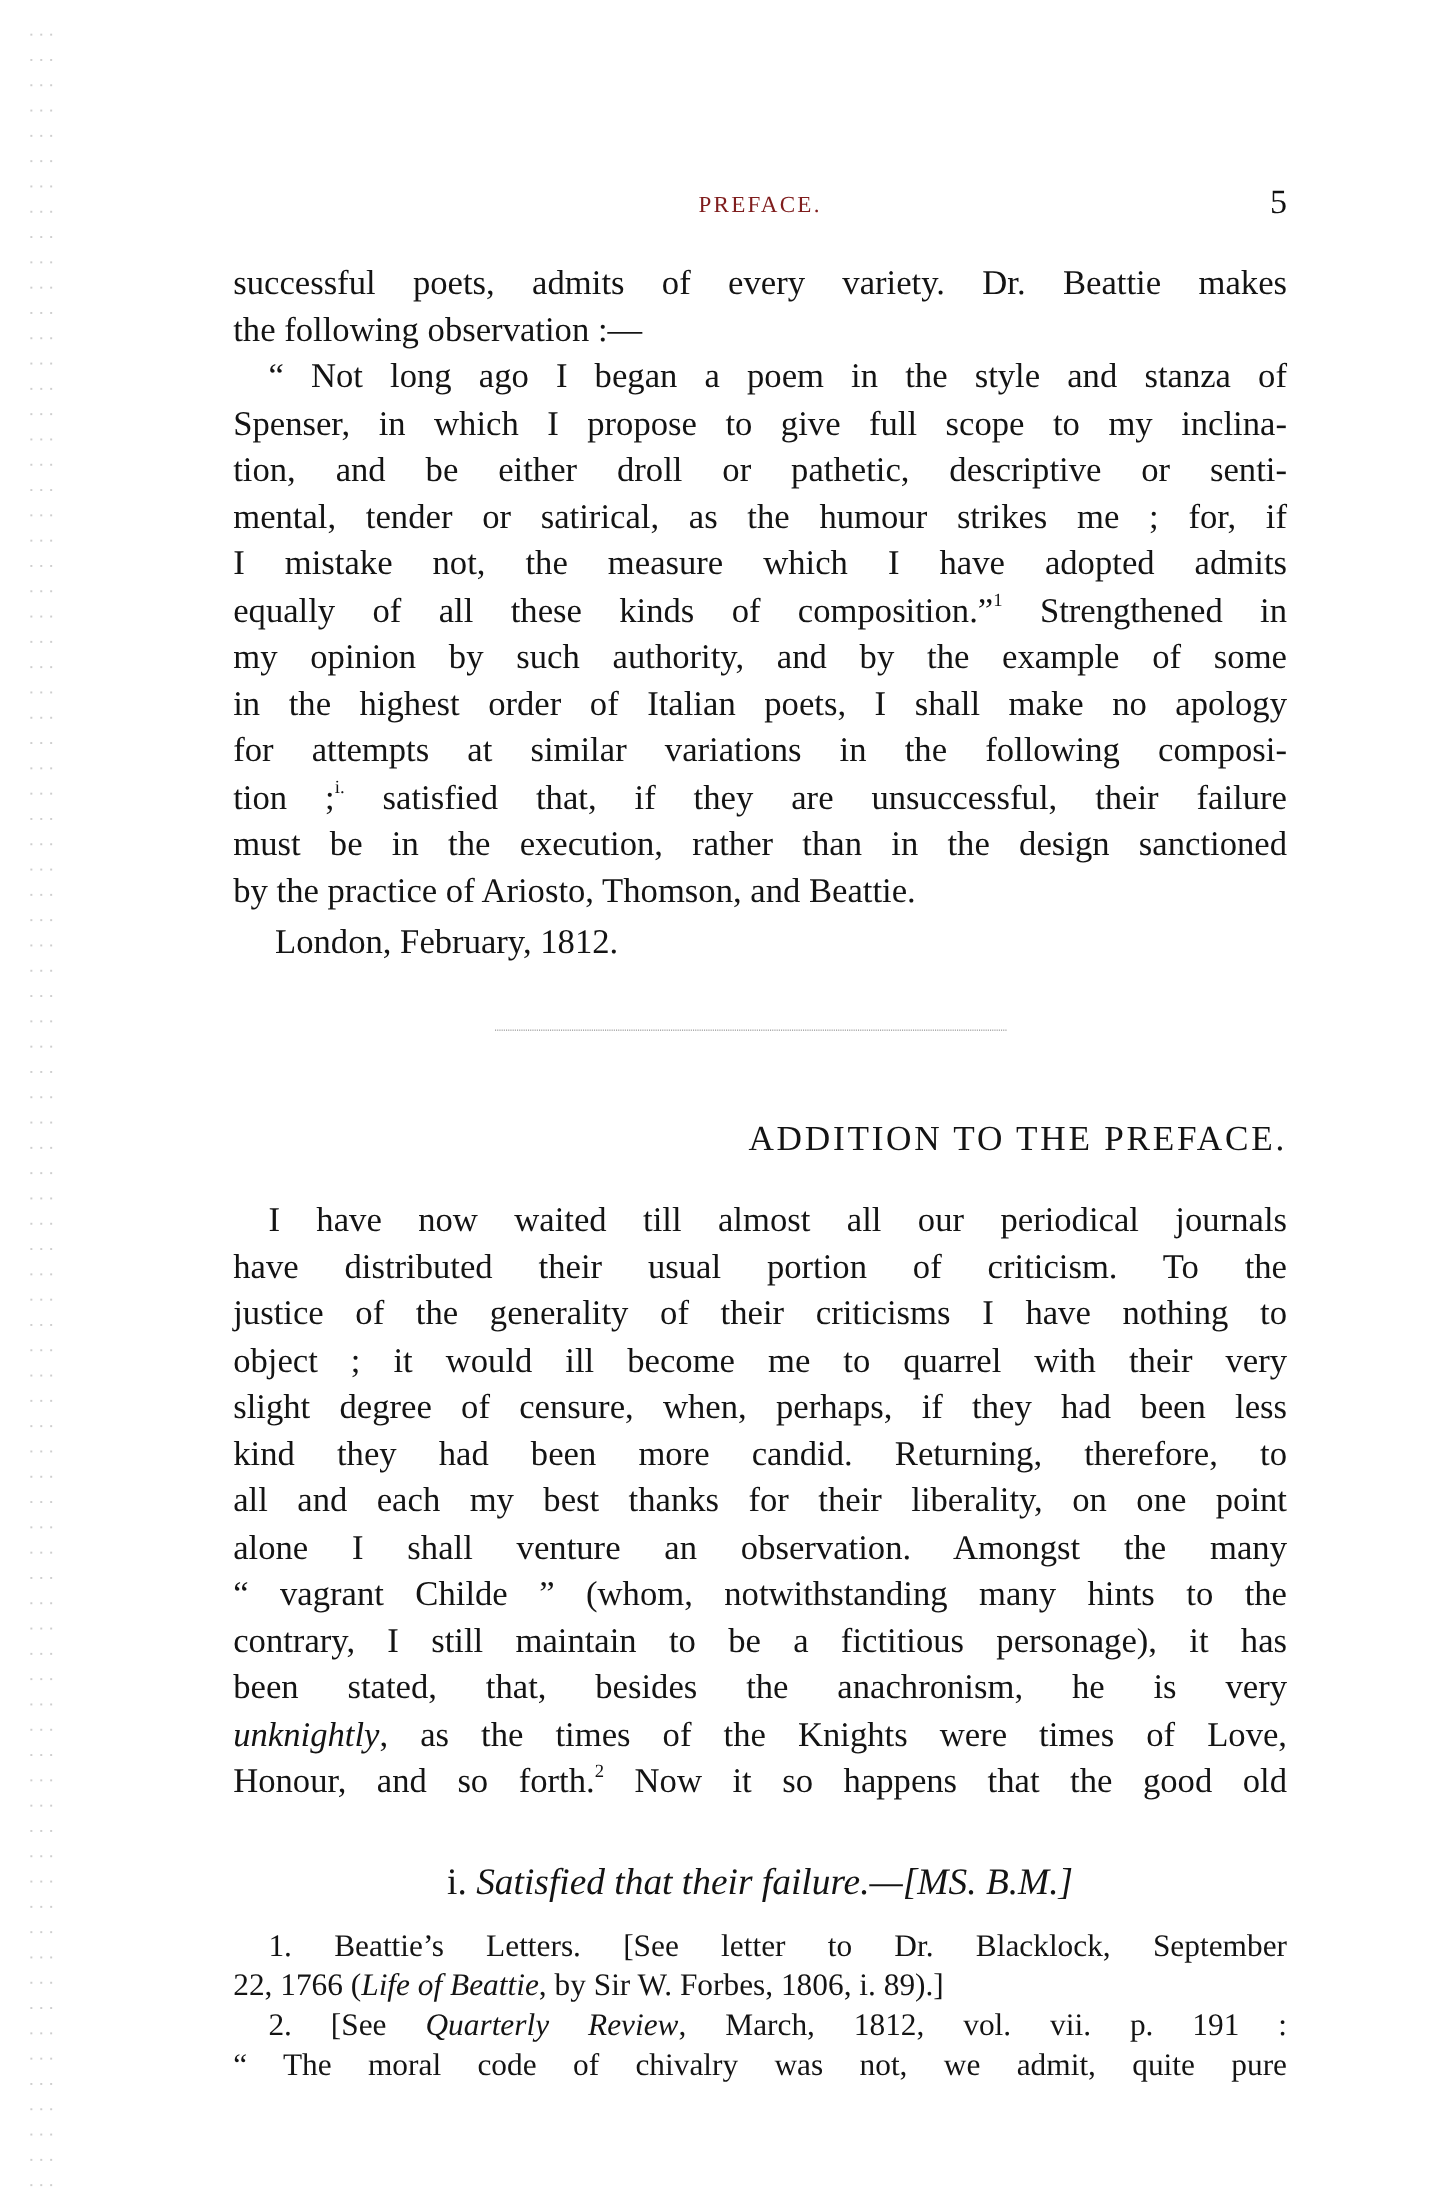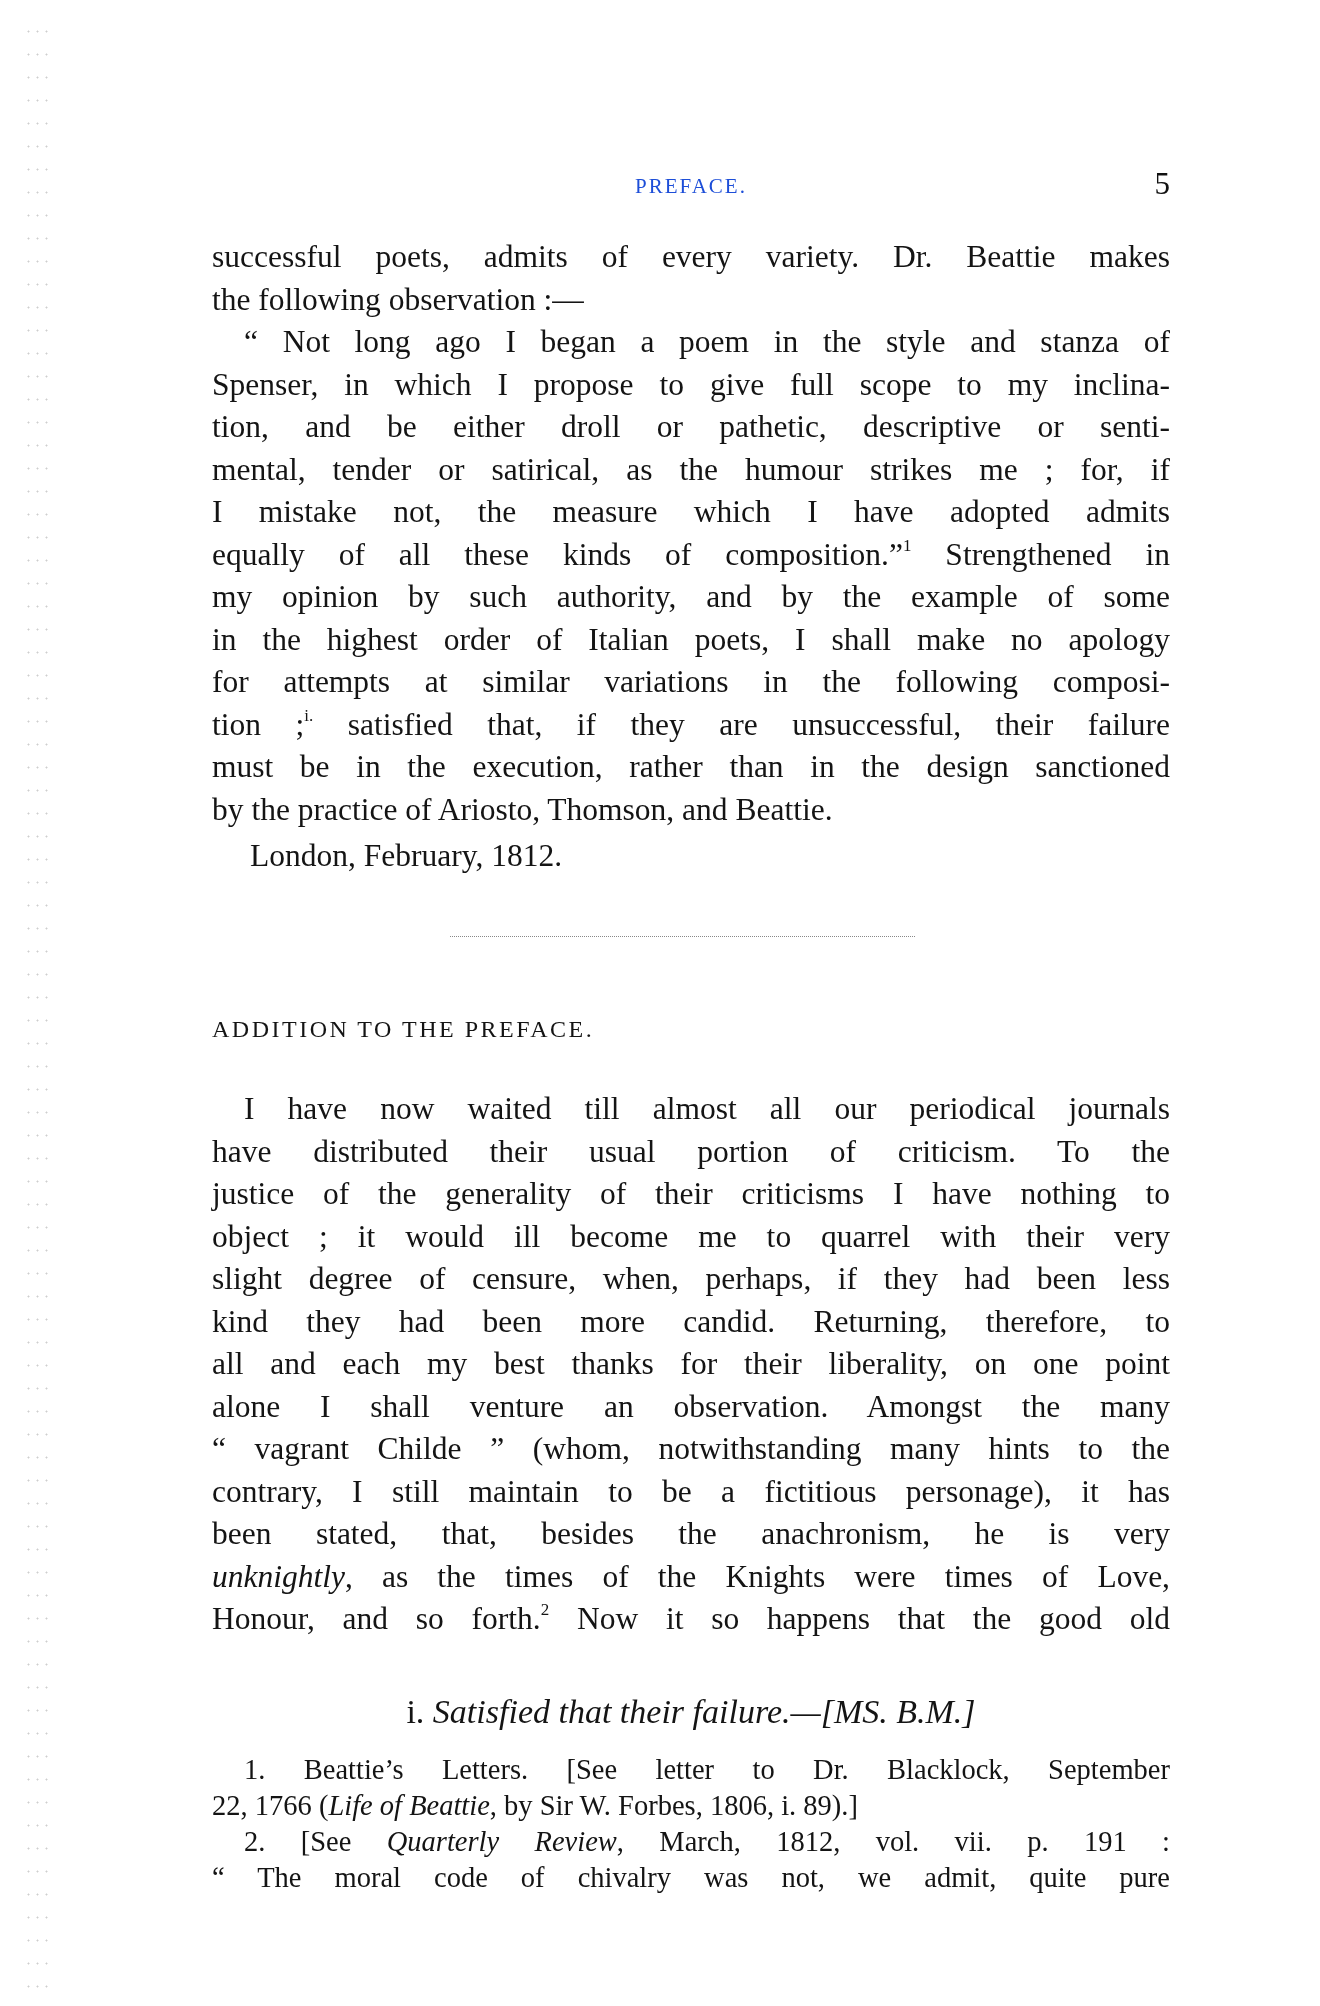--- a/index.html
+++ b/index.html
@@ -40,21 +40,21 @@
     width: 958px;
     height: 40px;
   }
   .running-title {
     position: absolute;
     left: 0; right: 0;
     top: 8px;
     text-align: center;
     font-size: 21px;
     letter-spacing: 2px;
-    color: #1d4ed8;
+    color: #7f1d1d;
   }
   .page-number {
     position: absolute;
     right: 0;
     top: 0;
     font-size: 31px;
     color: #111;
   }
   .text-block {
     position: absolute;
@@ -73,22 +73,22 @@
   .line.last { text-align-last: left; }
   .line.indent { padding-left: 32px; }
   .line.indent2 { padding-left: 38px; }
   sup { font-size: 17px; vertical-align: 14px; line-height: 0; }
   em { font-style: italic; }
   .section-heading {
     position: absolute;
     top: 1016px;
     left: 212px;
     width: 958px;
-    text-align: left;
-    font-size: 24px;
+    text-align: right;
+    font-size: 32px;
     letter-spacing: 2.5px;
   }
   .separator {
     position: absolute;
     top: 936px;
     left: 450px;
     width: 465px;
     height: 0;
     border-top: 1.5px dotted #888;
   }

